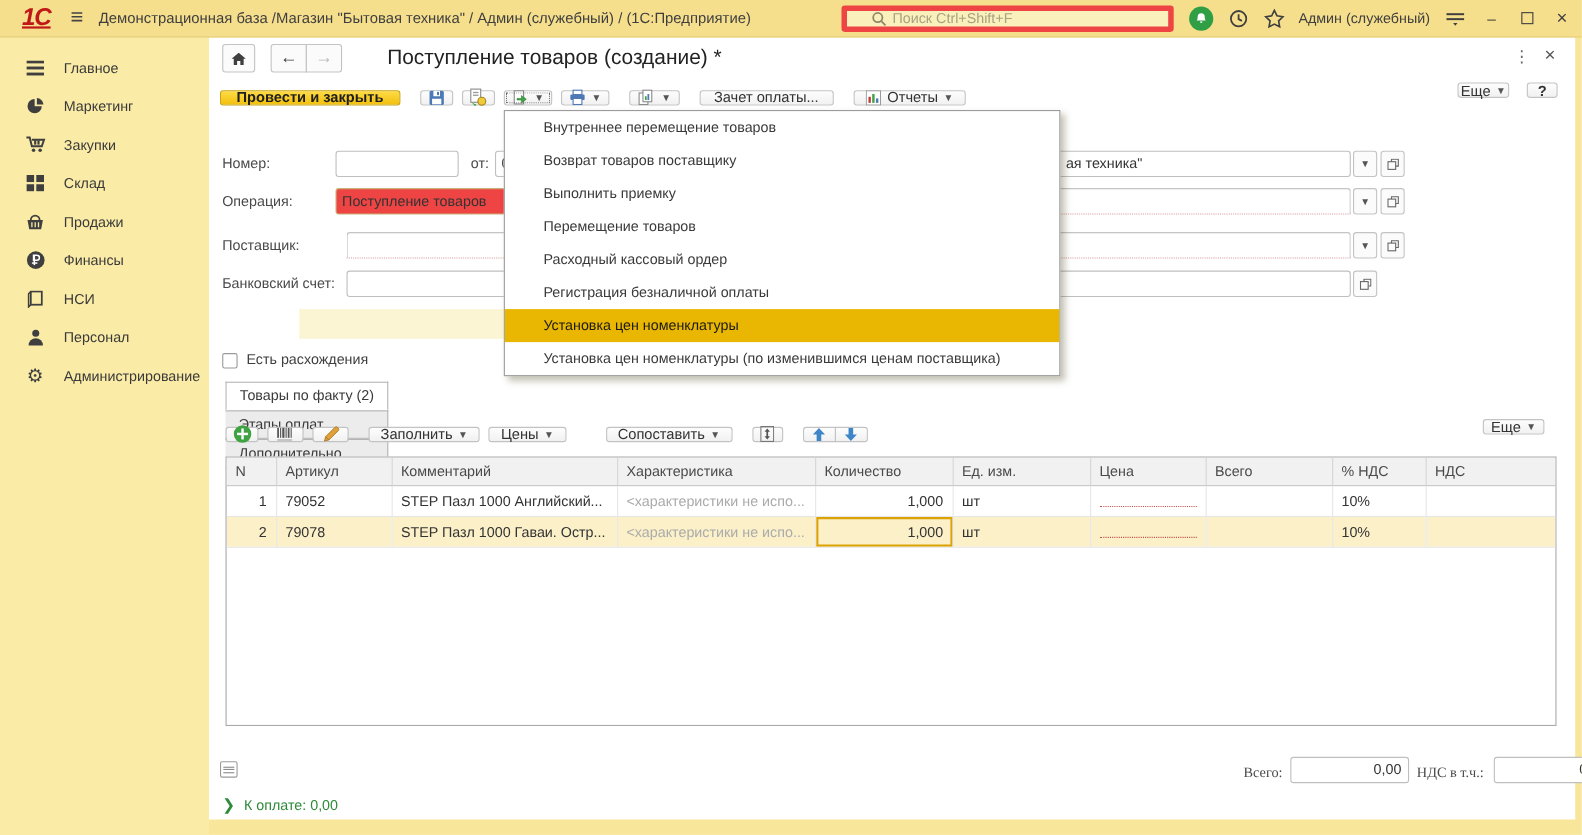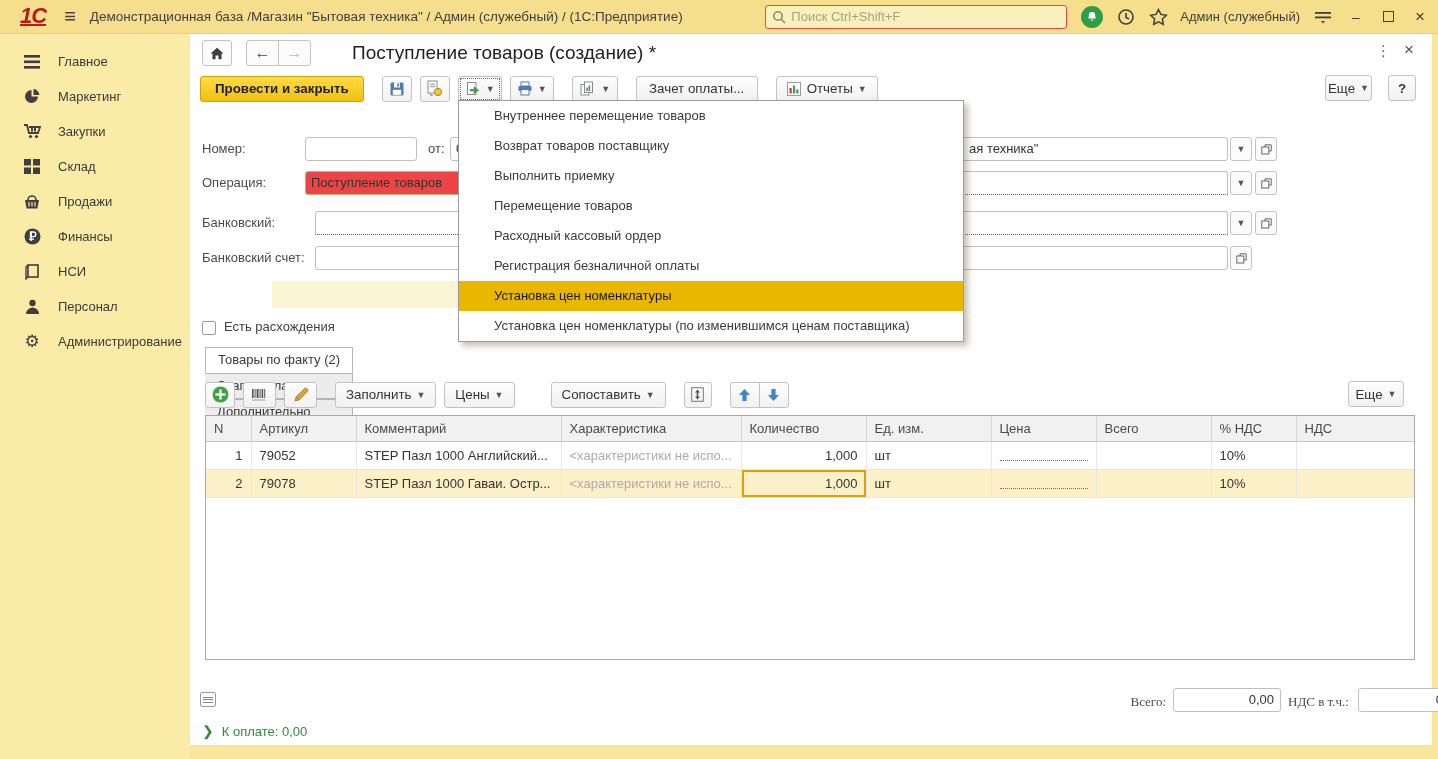--- a/index.html
+++ b/index.html
@@ -13,22 +13,22 @@
     position:absolute; left:0; top:0; width:1438px; height:34px;
     background:#F6DF8C; display:flex; align-items:center;
     border-bottom:1px solid #E6CF7E; padding:0 10px; z-index:5;
   }
   .logo1c { color:#C01818; font-weight:bold; font-size:22px; font-style:italic;
     border-bottom:2px solid #C01818; line-height:17px; margin:0 4px 0 10px; letter-spacing:-1px;}
   .burger { font-size:20px; color:#444; margin:0 14px; cursor:pointer; }
   .tb-title { color:#3F3F3F; font-size:13.5px; white-space:nowrap; }
   .searchbox {
     margin-left:auto; width:302px; height:24px; background:#FAF0BC;
-    border:1px solid #ef4444; border-radius:3px; display:flex; align-items:center;
-    padding:0 6px; color:#A29B74;
+    border:5px solid #ef4444; border-radius:3px; display:flex; align-items:center;
+    padding:0 22px; color:#A29B74;
   }
   .searchbox input { border:none; background:transparent; outline:none; width:100%;
     font:inherit; color:#6F6A50; }
   .searchbox input::placeholder { color:#A8A281; }
   .tb-ic { margin-left:14px; display:flex; align-items:center; cursor:pointer; }
   .bell-circle { width:22px; height:22px; border-radius:50%; background:#2F9E44;
     display:flex; align-items:center; justify-content:center; }
   .tb-user { margin-left:12px; color:#3F3F3F; white-space:nowrap; }
   .winbtn { margin-left:16px; color:#3F3F3F; font-size:14px; width:16px; text-align:center; cursor:pointer;}
   .maxbox { width:11px; height:11px; border:1.5px solid #3F3F3F; display:inline-block; }
@@ -43,21 +43,21 @@
   .main { position:absolute; left:190px; top:34px; width:1242px; height:711px;
     background:#FFFFFF; z-index:2; }
   .navbtn { position:absolute; top:6px; height:26px; background:#FBFBFB;
     border:1px solid #C3C3C3; border-radius:3px; display:flex; align-items:center;
     justify-content:center; cursor:pointer; color:#3F3F3F; }
   .doc-title { position:absolute; left:162px; top:8px; font-size:19px; color:#222; white-space:nowrap; }
   .hdr-dots { position:absolute; left:1186px; top:8px; color:#666; font-size:15px; cursor:pointer;}
   .hdr-close { position:absolute; left:1214px; top:6px; color:#555; font-size:17px; cursor:pointer;}
   
   .toolbar { position:absolute; left:10px; top:41px; height:27px; display:flex; align-items:center; }
-  .btn { height:26px; background:linear-gradient(#FDFDFD,#F1F1F1); border:1px solid #C3C3C3;
+  .btn { height:14px; background:linear-gradient(#FDFDFD,#F1F1F1); border:1px solid #C3C3C3;
     border-radius:3px; display:inline-flex; align-items:center; justify-content:center;
     padding:0 10px; cursor:pointer; color:#333; white-space:nowrap; }
   .btn.icon-only { width:30px; padding:0; }
   .btn.primary { background:linear-gradient(#FFDB45,#F2C00E); border-color:#C9A40E;
     font-weight:bold; color:#1E1E1E; padding:0 14px; }
   .btn .caret { font-size:9px; color:#555; margin-left:5px; }
   .btn.menu-open { outline:1px dotted #666; outline-offset:-3px; }
   .tb-gap { width:8px; } .tb-gap-lg { width:18px; }
   .more-btn { position:absolute; top:41px; left:1135px; width:47px; }
   .help-btn { position:absolute; top:41px; left:1198px; width:28px; font-weight:bold; }
@@ -333,21 +333,21 @@
   <button class="btn help-btn">?</button>
 
   <div class="flabel" style="left:12px; top:103px;">Номер:</div>
   <div class="finput" style="left:115px; top:103px; width:112px;"></div>
   <div class="flabel" style="left:238px; top:103px;">от:</div>
   <div class="finput" style="left:260px; top:103px; width:120px;">0</div>
 
   <div class="flabel" style="left:12px; top:137px;">Операция:</div>
   <div class="finput fcombo" style="left:115px; top:137px; width:175px;">Поступление товаров</div>
 
-  <div class="flabel" style="left:12px; top:177px;">Банковский:</div>
+  <div class="flabel" style="left:12px; top:177px;">Поставщик:</div>
   <div class="finput req" style="left:125px; top:177px; width:545px;"></div>
 
   <div class="flabel" style="left:12px; top:212px;">Банковский счет:</div>
   <div class="finput" style="left:125px; top:212px; width:545px;"></div>
 
   <div class="finput" style="left:680px; top:103px; width:358px; padding-left:98px;">ая техника"</div>
   <div class="fieldbtn" style="left:1040px; top:103px;">
       <span style="font-size:9px;">▼</span>
     </div>
   <div class="fieldbtn" style="left:1065px; top:103px;">

